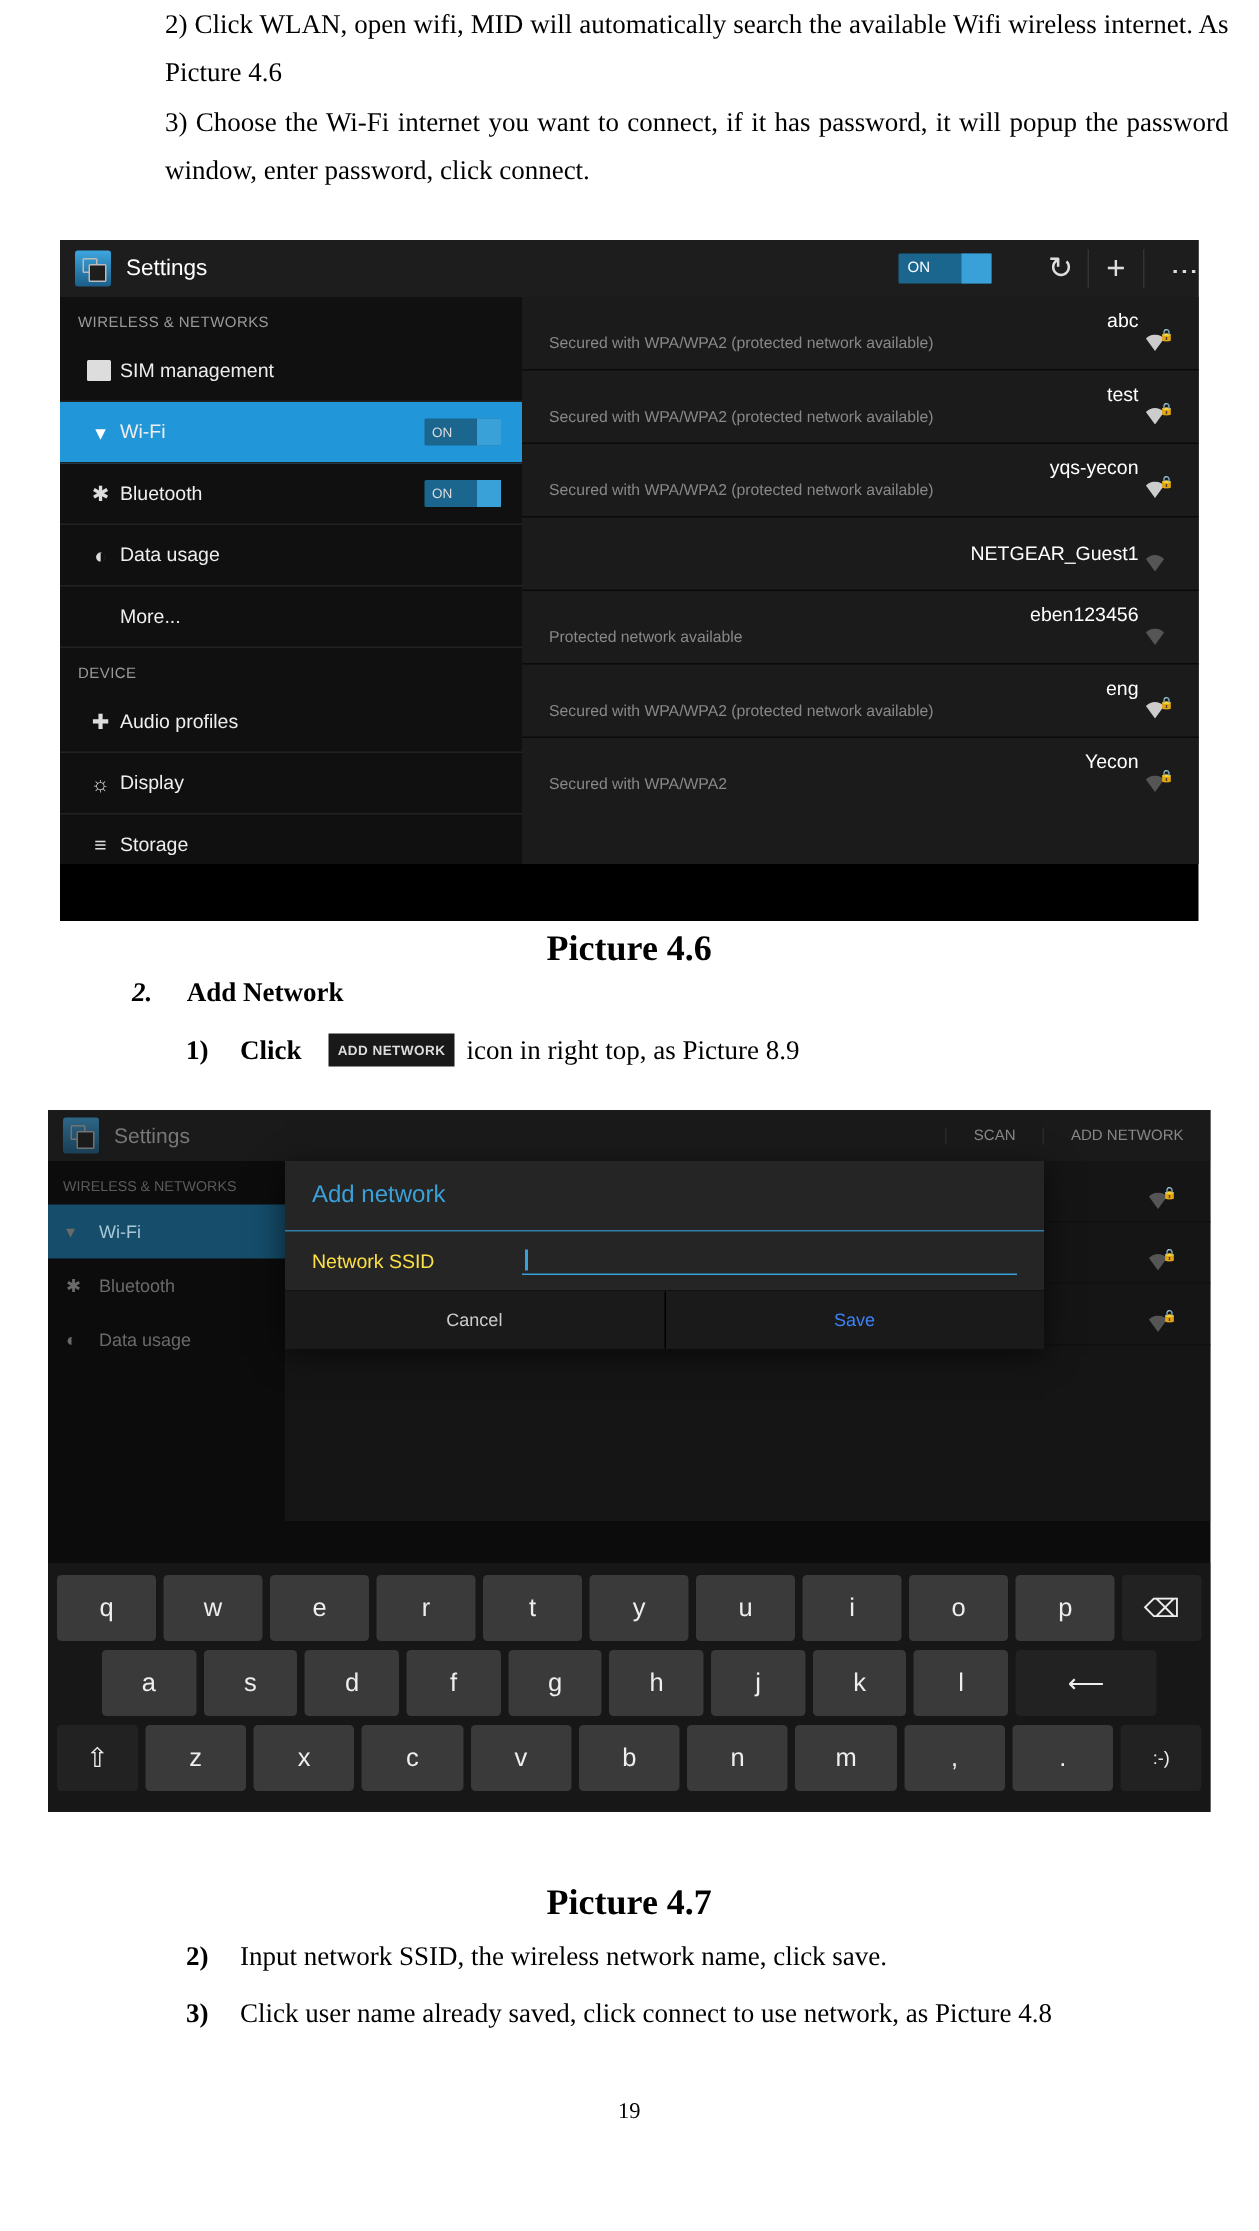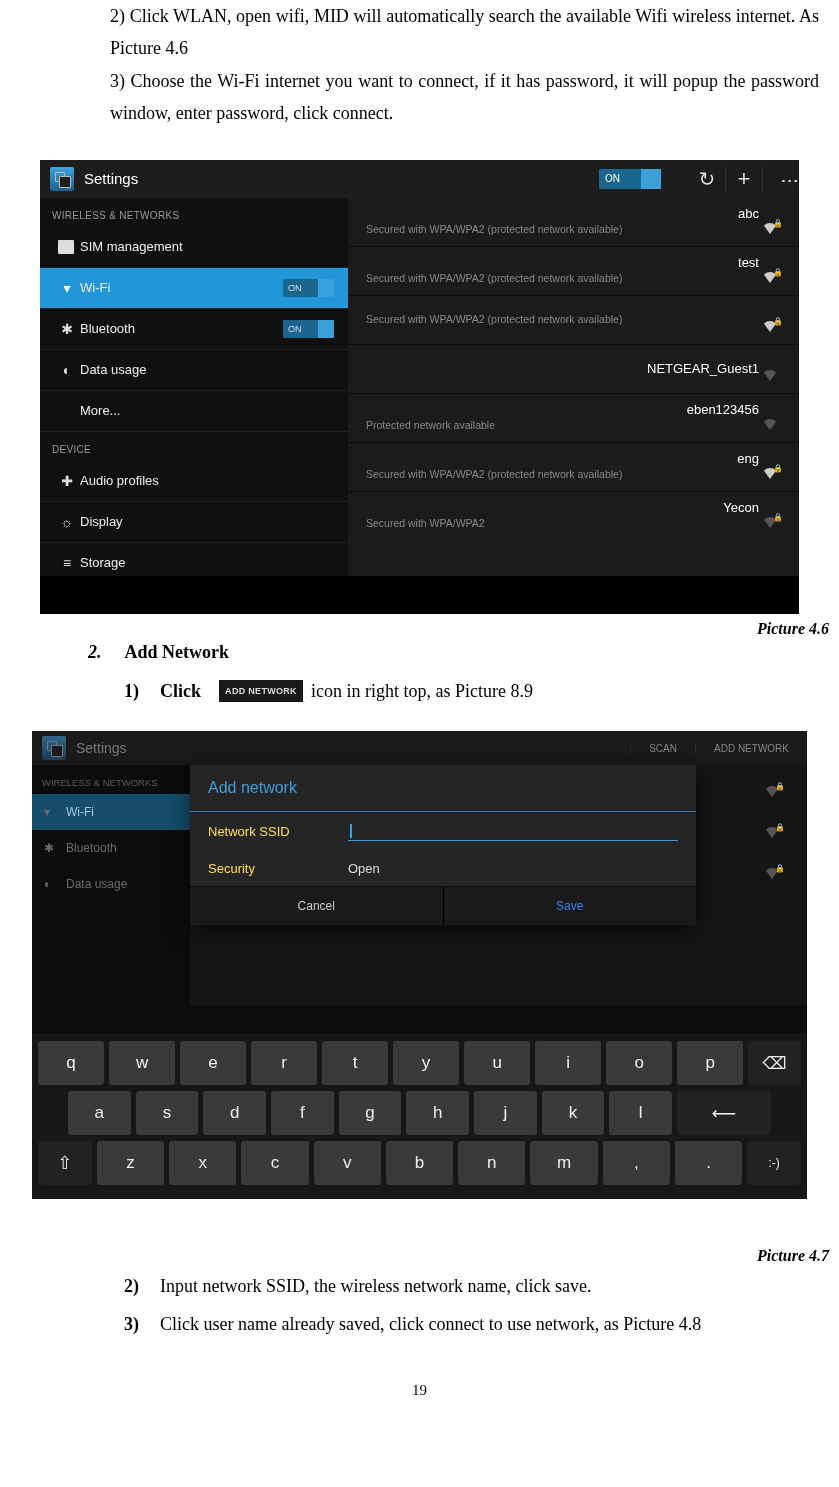--- a/index.html
+++ b/index.html
@@ -25,25 +25,24 @@
     text-align: left;
     padding-left: 58px;
     flex-shrink: 0;
   }
   .instr-row .txt {
     flex: 1;
     padding-right: 10px;
     text-align: justify;
   }
   .caption {
-    text-align: right;
+    text-align: center;
     font-weight: bold;
-    font-size: 16px;
+    font-size: 24px;
     margin: 6px 0 4px 0;
-    font-style: italic;
   }
   .sub-head {
     font-size: 18px;
     margin-left: 78px;
     margin-top: 4px;
   }
   .sub-head .num2 {
     font-weight: bold;
     font-style: italic;
     display: inline-block;
@@ -505,20 +504,21 @@
               <div class="wn">test</div>
               <div class="ws">Secured with WPA/WPA2 (protected network available)</div>
             </div>
           <div class="wifi-ic">
               <span class="arcs"></span>
               <span class="lock">🔒</span>
             </div>
         </div>
         <div class="wrow">
           <div class="wtxt">
+              <div class="wn">yqs-yecon</div>
               <div class="ws">Secured with WPA/WPA2 (protected network available)</div>
             </div>
           <div class="wifi-ic">
               <span class="arcs"></span>
               <span class="lock">🔒</span>
             </div>
         </div>
         <div class="wrow">
           <div class="wtxt">
               <div class="wn">NETGEAR_Guest1</div>
@@ -616,24 +616,20 @@
             <span class="arcs"></span>
             <span class="lock">🔒</span>
           </div>
         </div>
     </div>
     <div class="dialog">
       <div class="dlg-title">Add network</div>
       <div class="dlg-row">
         <div class="lbl">Network SSID</div>
         <div class="inp"></div>
-      </div>
-      <div class="dlg-row">
-        <div class="lbl">Security</div>
-        <div class="val">Open</div>
       </div>
       <div class="dlg-btns">
         <div class="dlg-btn">Cancel</div>
         <div class="dlg-btn dis">Save</div>
       </div>
     </div>
 
     <div class="keyboard">
       <div class="krow">
         <div class="key">q</div>

